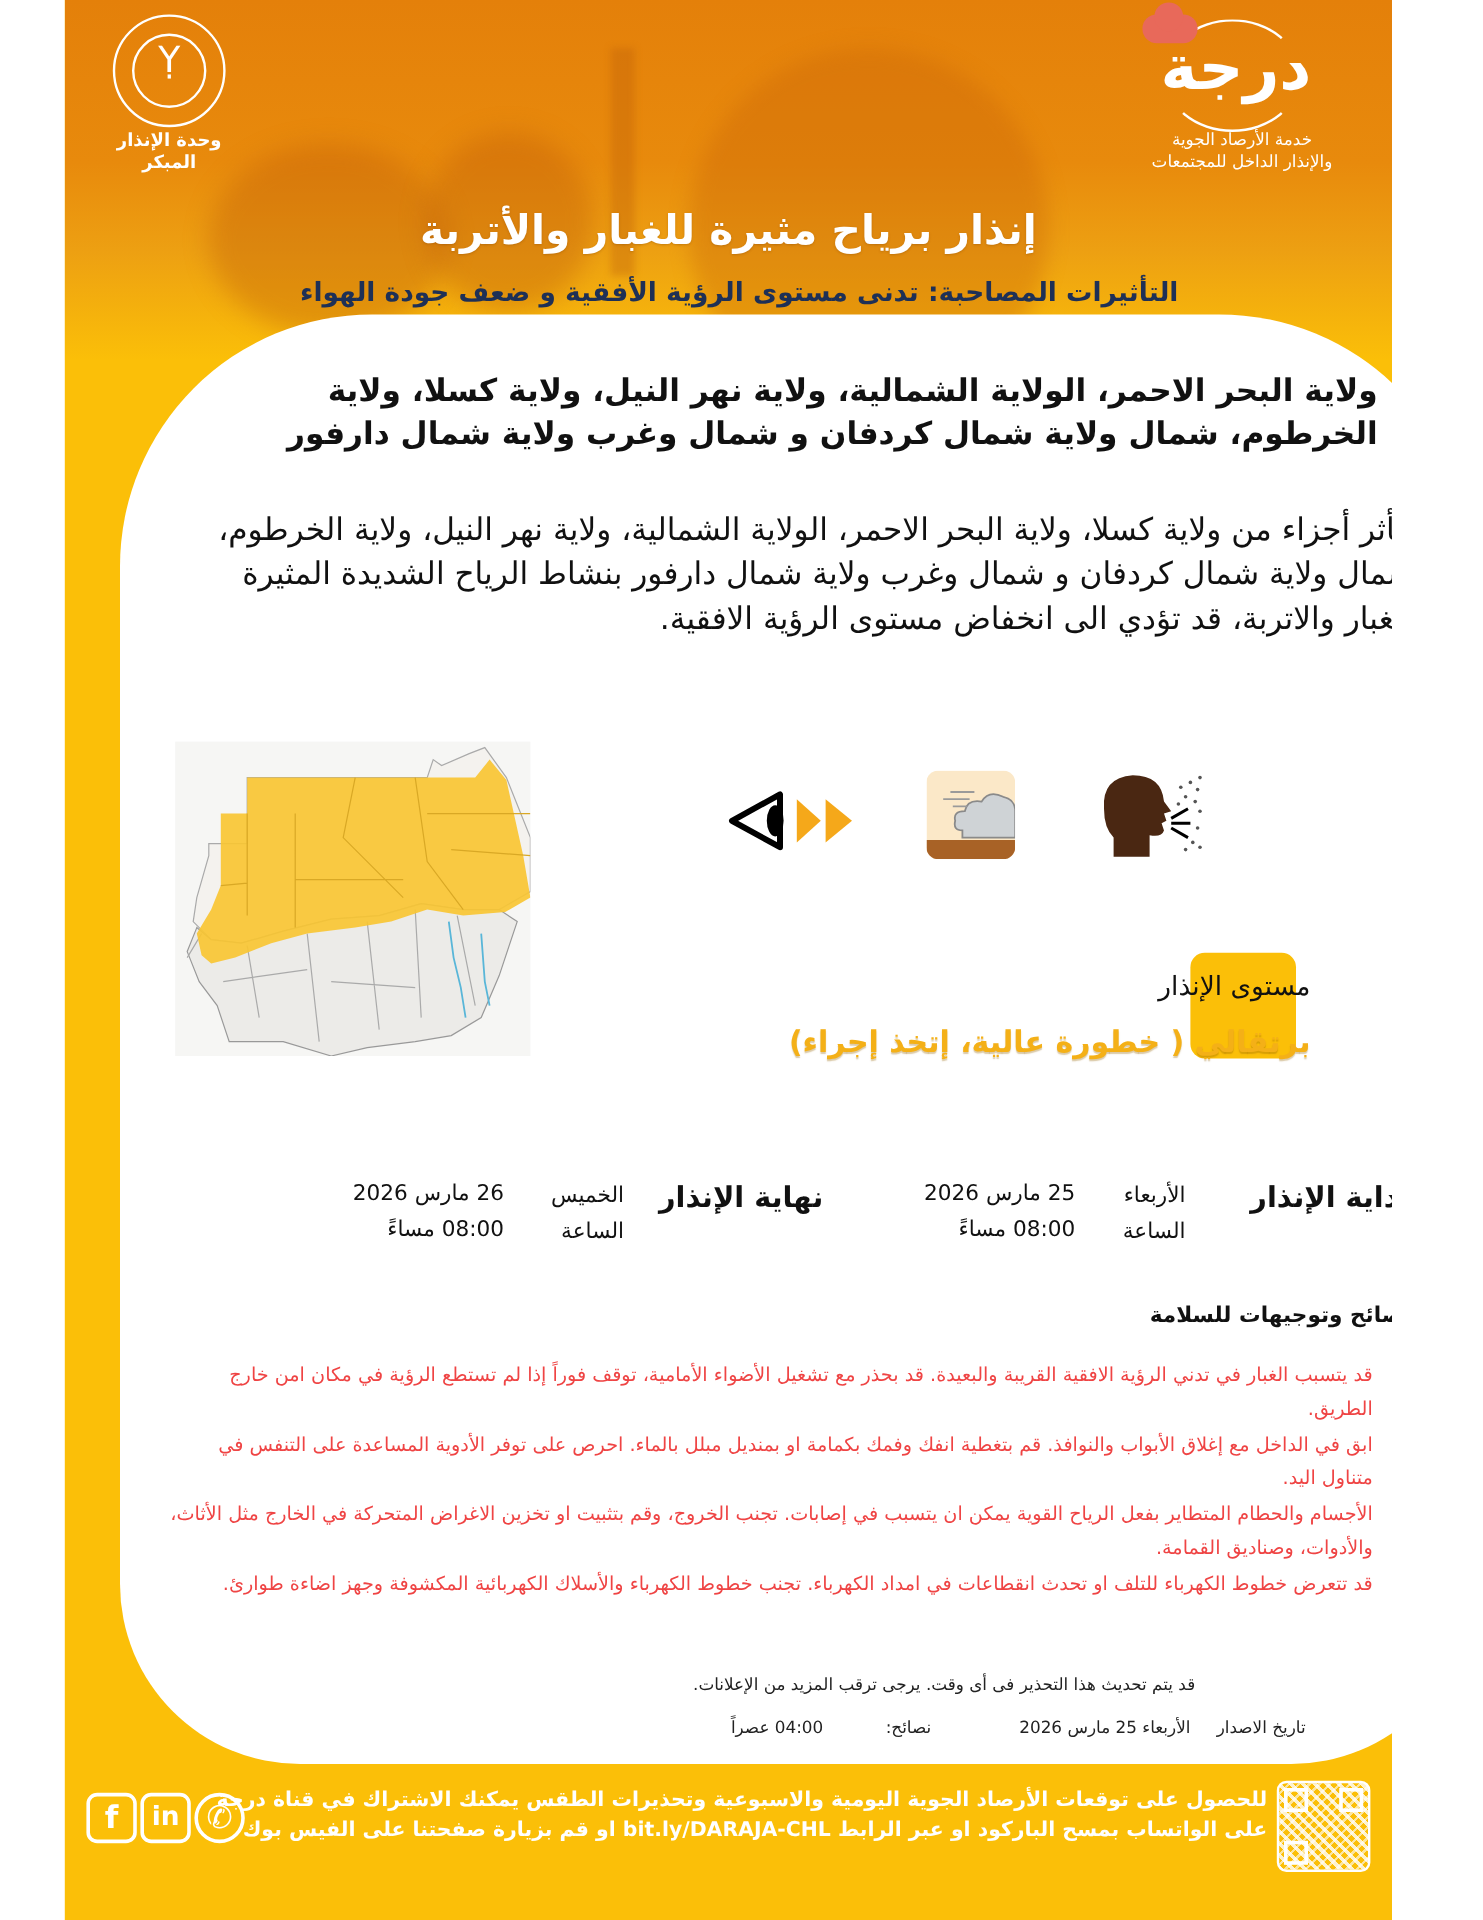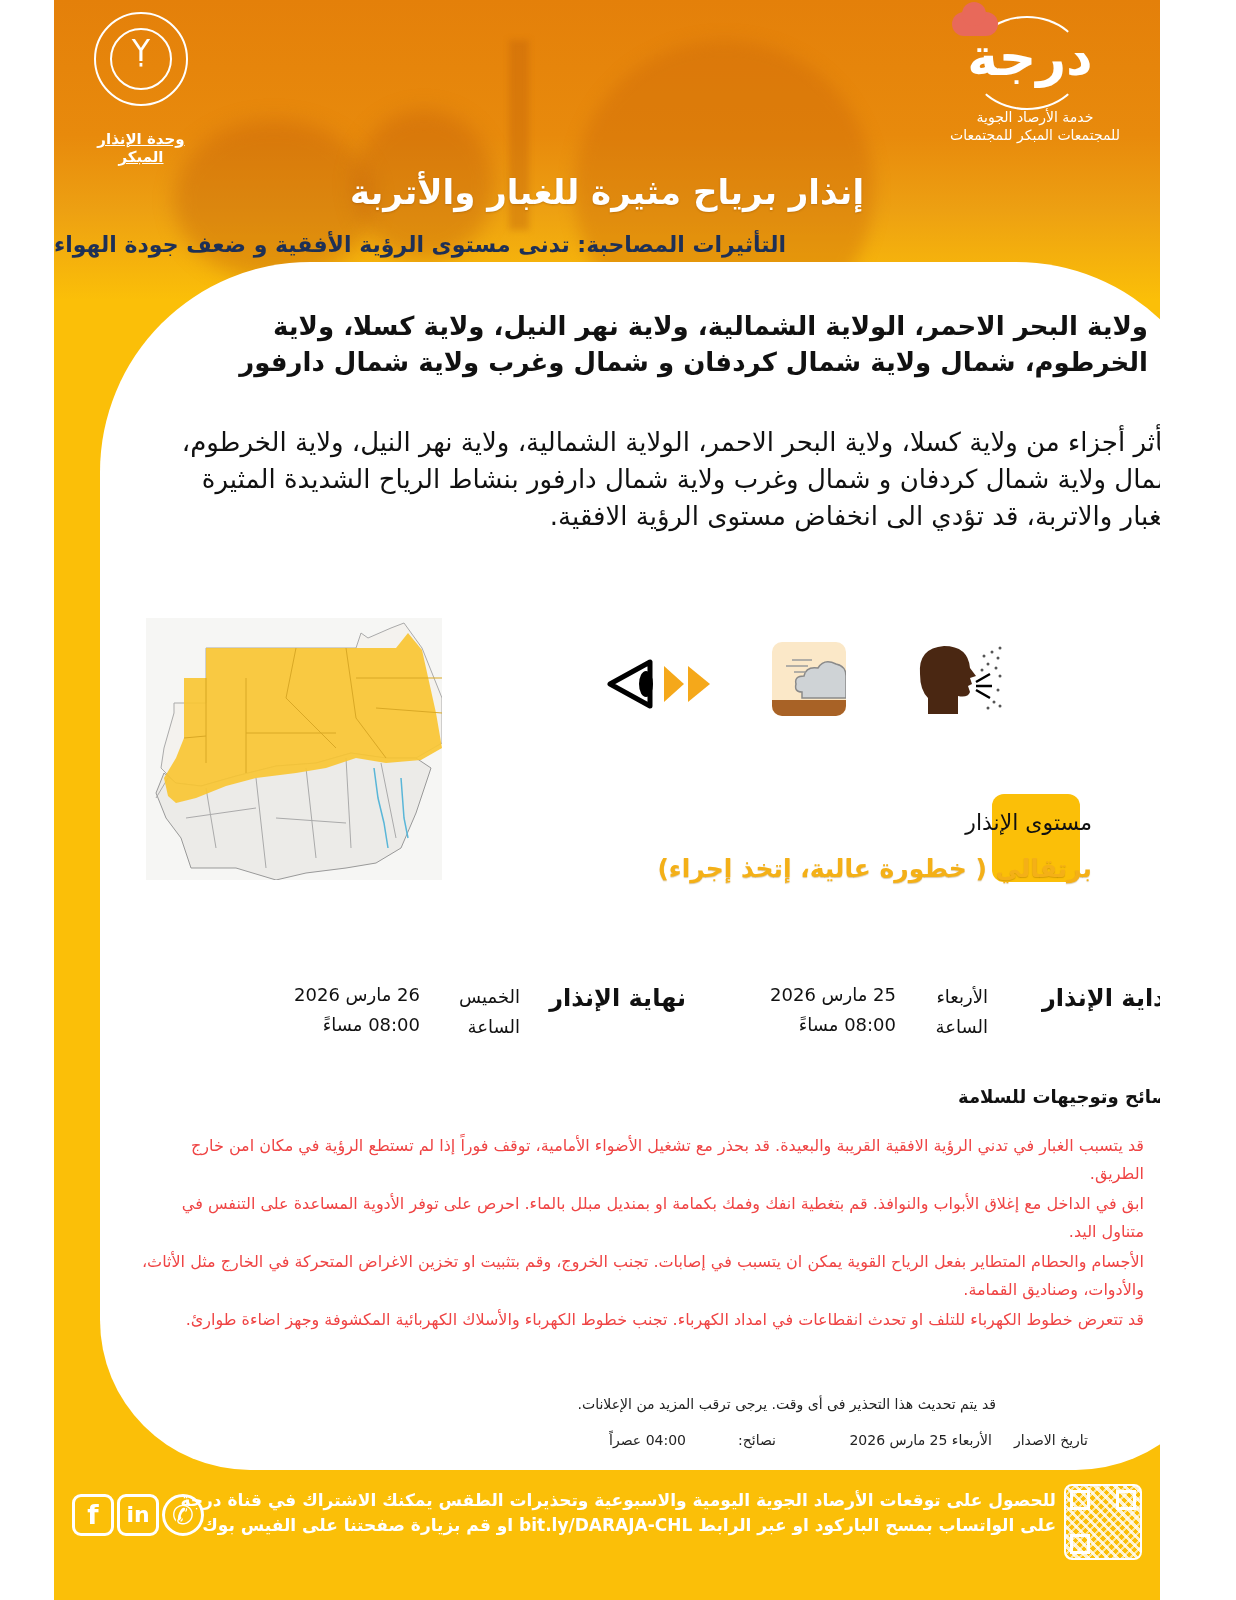--- a/index.html
+++ b/index.html
@@ -9,31 +9,31 @@
     background: linear-gradient(180deg, #e4800a 0%, #e88a0c 45%, #eda012 70%, #fbbf08 100%); }
   .haze1 { position:absolute; left:520px; top:40px; width:300px; height:300px; border-radius:50%; background:rgba(200,100,10,0.35); filter:blur(8px); }
   .haze2 { position:absolute; left:120px; top:120px; width:200px; height:160px; border-radius:50%; background:rgba(190,90,10,0.35); filter:blur(10px); }
   .haze3 { position:absolute; left:300px; top:110px; width:140px; height:150px; border-radius:50%; background:rgba(190,90,10,0.35); filter:blur(10px); }
   .tower { position:absolute; left:455px; top:40px; width:20px; height:190px; background:rgba(190,95,10,0.35); filter:blur(3px); }
 
   .logo-left { position:absolute; left:22px; top:12px; width:130px; text-align:center; color:#fff; }
   .seal { width:90px; height:90px; margin:0 auto; border:2px solid #fff; border-radius:50%; position:relative; }
   .seal-inner { position:absolute; left:14px; top:14px; width:58px; height:58px; border:2px solid #fff; border-radius:50%; }
   .seal-glyph { position:absolute; left:0; right:0; top:22px; text-align:center; font-size:30px; color:#fff; line-height:30px; }
-  .logo-left-label { font-size:15px; font-weight:bold; margin-top:24px; direction:rtl;text-decoration:underline; }
+  .logo-left-label { font-size:15px; font-weight:bold; margin-top:2px; direction:rtl; }
 
   .logo-right { position:absolute; right:30px; top:12px; width:190px; color:#fff; text-align:center; direction:rtl; }
   .daraja-ring { position:absolute; left:30px; top:4px; width:110px; height:90px; border:2px solid #fff; border-radius:50%; border-left-color:transparent; border-right-color:transparent; }
   .cloud { position:absolute; left:12px; top:0; width:46px; height:24px; background:#e8695a; border-radius:14px; }
   .cloud:before { content:""; position:absolute; left:10px; top:-10px; width:24px; height:24px; background:#e8695a; border-radius:50%; }
   .daraja-word { position:relative; font-size:52px; font-weight:bold; line-height:90px; height:90px; padding-right:10px; }
   .daraja-sub { font-size:14px; line-height:18px; margin-top:6px; }
 
   .title { position:absolute; left:0; right:0; top:172px; text-align:center; direction:rtl; color:#fff; font-size:34px; font-weight:bold; text-shadow:0 1px 2px rgba(120,60,0,0.3); }
-  .effects { position:absolute; left:0; right:178px; top:232px; text-align:left; direction:rtl; color:#1e3056; font-size:22px; font-weight:bold; }
+  .effects { position:absolute; left:0; right:178px; top:232px; text-align:right; direction:rtl; color:#1e3056; font-size:22px; font-weight:bold; }
 
   .card { position:absolute; left:46px; top:262px; width:1126px; height:1208px; background:#ffffff; border-radius:210px 210px 150px 150px; }
 
   .regions { position:absolute; left:110px; right:78px; top:46px; text-align:right; direction:rtl; color:#111; font-size:26px; font-weight:bold; line-height:36px; }
   .impact { position:absolute; left:80px; right:48px; top:162px; text-align:right; direction:rtl; color:#111; font-size:26px; line-height:37px; }
 
   .map { position:absolute; left:46px; top:356px; width:296px; height:262px; background:#f6f6f4; }
   .map svg { display:block; }
 
   .icon { position:absolute; }
@@ -86,21 +86,21 @@
     </div>
 
     <div class="logo-right">
       <div style="position:relative;">
         <div class="daraja-ring"></div>
         <div class="cloud"></div>
         <div class="daraja-word">درجة</div>
       </div>
       <div class="daraja-sub">
         <div>خدمة الأرصاد الجوية</div>
-        <div>للمجتمعات المبكر للمجتمعات</div>
+        <div>والإنذار الداخل للمجتمعات</div>
       </div>
     </div>
   </div>
 
   <div class="title">إنذار برياح مثيرة للغبار والأتربة</div>
   <div class="effects">التأثيرات المصاحبة: تدنى مستوى الرؤية الأفقية و ضعف جودة الهواء</div>
 
   <div class="card">
     <div class="regions">ولاية البحر الاحمر، الولاية الشمالية، ولاية نهر النيل، ولاية كسلا، ولاية الخرطوم، شمال ولاية شمال كردفان و شمال وغرب ولاية شمال دارفور</div>
     <div class="impact">تتأثر أجزاء من ولاية كسلا، ولاية البحر الاحمر، الولاية الشمالية، ولاية نهر النيل، ولاية الخرطوم، شمال ولاية شمال كردفان و شمال وغرب ولاية شمال دارفور بنشاط الرياح الشديدة المثيرة للغبار والاتربة، قد تؤدي الى انخفاض مستوى الرؤية الافقية.</div>

